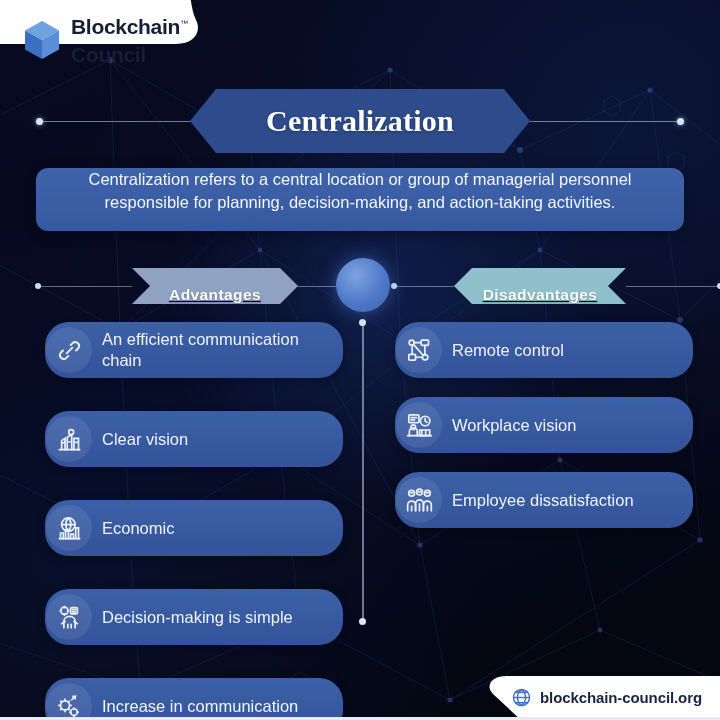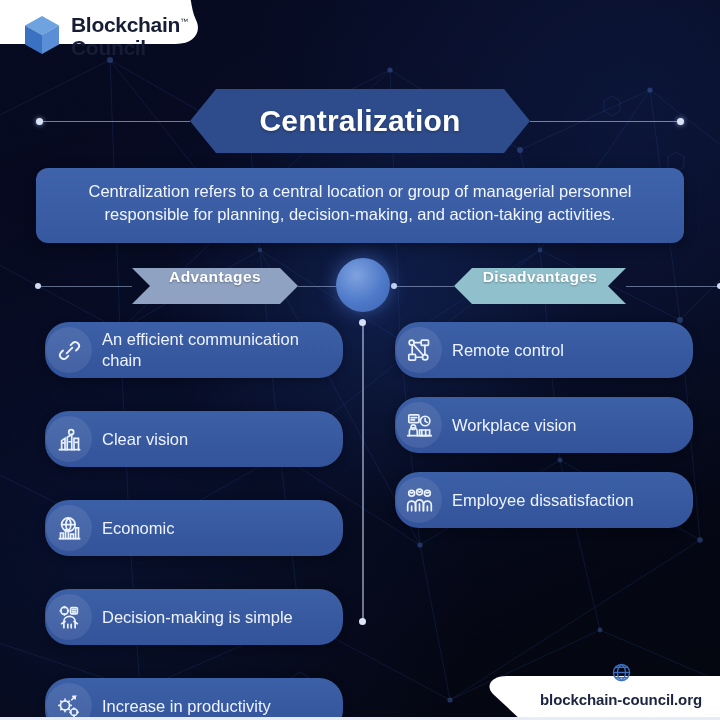--- a/index.html
+++ b/index.html
@@ -22,29 +22,29 @@
   
   .logo-banner{
     position:absolute;left:-20px;top:-18px;width:228px;height:80px;z-index:6;
   }
   .logo-banner svg{display:block;}
   .logo-wrap{
     position:absolute;left:22px;top:10px;z-index:7;
     display:flex;align-items:center;gap:9px;
   }
   .logo-text{
-    color:#161d35;font-weight:bold;font-size:21px;line-height:23px;
+    color:#161d35;font-weight:bold;font-size:21px;line-height:28px;
     letter-spacing:-0.3px;
   }
   .logo-text sup{font-size:8px;vertical-align:super;font-weight:normal;}
 
   
   .title-row{
     position:absolute;left:0;right:0;top:88px;height:66px;z-index:5;
-    display:flex;align-items:center;justify-content:center;
+    display:flex;align-items:center;justify-content:center;font-family:Liberation Serif, serif;
   }
   .rule{position:relative;height:1px;background:rgba(205,218,245,.55);flex:0 0 auto;}
   .rule.l{width:152px;margin-right:0px;}
   .rule.r{width:152px;margin-left:0px;}
   .rule::after{
     content:"";position:absolute;top:-3px;width:7px;height:7px;border-radius:50%;
     background:#dbe4f7;box-shadow:0 0 5px rgba(190,210,255,.7);
   }
   .rule.l::after{left:-2px;}
   .rule.r::after{right:-2px;}
@@ -57,21 +57,21 @@
   .title-hex span{
     color:#ffffff;font-size:30px;font-weight:bold;letter-spacing:.2px;
     text-shadow:0 1px 3px rgba(0,0,0,.35);
   }
 
   
   .desc{
     position:absolute;left:36px;top:168px;width:648px;
     background:linear-gradient(180deg,#3f63ab 0%,#36589f 100%);
     border-radius:12px;
-    padding:12px 16px 16px;
+    padding:0 16px 16px;
     box-sizing:border-box;
     text-align:center;
     box-shadow:0 3px 12px rgba(0,0,0,.35);
     z-index:5;
   }
   .desc p{
     margin:0;color:#f2f6ff;font-size:16.5px;line-height:1.42;
   }
 
   
@@ -90,21 +90,21 @@
   .mr-a{width:96px;}
   .mr-a::after{left:-1px;}
   .mr-b{width:64px;}
   .mr-b::after{right:-1px;}
   .mr-c{width:62px;}
   .mr-c::after{left:-1px;}
   .mr-d{width:96px;}
   .mr-d::after{right:-1px;}
 
   .banner{
-    height:36px;display:flex;align-items:flex-start;justify-content:center;
+    height:36px;display:flex;align-items:flex-end;justify-content:center;text-decoration:underline;
   }
   .banner span{
     color:#ffffff;font-size:15.5px;font-weight:bold;letter-spacing:.4px;
     text-shadow:0 1px 2px rgba(0,0,0,.3);
   }
   .banner.adv{
     width:166px;background:#8fa2c2;
     clip-path:polygon(0 0,148px 0,166px 18px,148px 36px,0 36px,18px 18px);
   }
   .banner.dis{
@@ -151,21 +151,21 @@
   }
   .pill .ico svg{display:block;}
   .pill .lbl{
     color:#eef3ff;font-size:16.5px;line-height:1.25;margin-left:10px;
   }
 
   
   .foot-banner{position:absolute;left:485px;bottom:-2px;width:255px;height:58px;z-index:6;}
   .foot-wrap{
     position:absolute;right:18px;bottom:12px;z-index:7;
-    display:flex;align-items:center;gap:8px;flex-direction:column;
+    display:flex;align-items:center;gap:8px;
   }
   .foot-wrap .url{color:#1b2440;font-size:15px;font-weight:bold;letter-spacing:-.1px;}
   .bottom-edge{
     position:absolute;left:0;right:0;bottom:0;height:3px;background:#e8ecf4;z-index:8;
   }
 </style>
 </head>
 <body>
 
 <div id="poster">
@@ -320,21 +320,21 @@
     <div class="pill">
       <span class="ico">
         <svg width="27" height="27" viewBox="0 0 24 24" fill="none" stroke="#eaf1ff" stroke-width="1.5" stroke-linecap="round">
           <circle cx="8" cy="11" r="4"></circle>
           <path d="M8 5.5 v1.3 M8 15.2 v1.3 M2.5 11 h1.3 M12.2 11 h1.3 M4.2 7.2 l0.9 0.9 M10.9 13.9 l0.9 0.9 M11.8 7.2 l-0.9 0.9 M5.1 13.9 l-0.9 0.9"></path>
           <circle cx="16" cy="17" r="3"></circle>
           <path d="M16 13.4 v0.9 M16 19.7 v0.9 M12.4 17 h0.9 M18.7 17 h0.9"></path>
           <path d="M14 6 l3-3 h-2 M17 3 v2"></path>
         </svg>
       </span>
-      <span class="lbl">Increase in productivity</span>
+      <span class="lbl">Increase in communication</span>
     </div>
   </div>
 
   <div class="col right">
 
 
     <div class="pill">
       <span class="ico">
         <svg width="27" height="27" viewBox="0 0 24 24" fill="none" stroke="#eaf1ff" stroke-width="1.5" stroke-linecap="round">
           <circle cx="5" cy="5" r="2.2"></circle>

